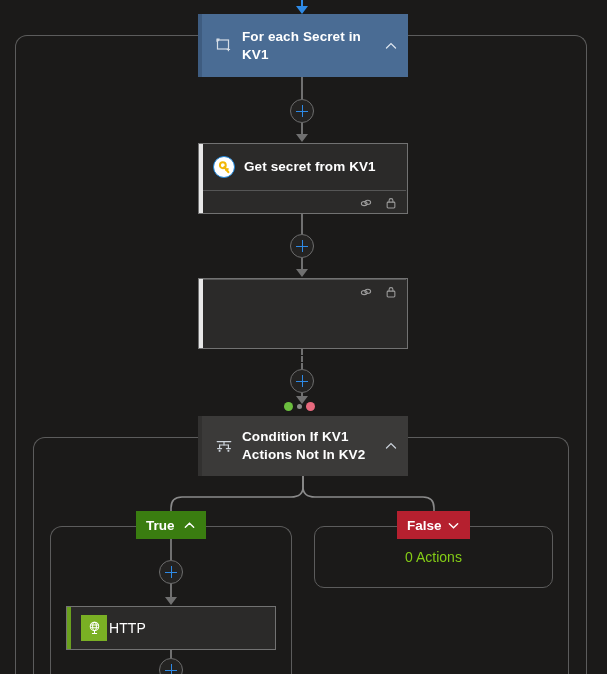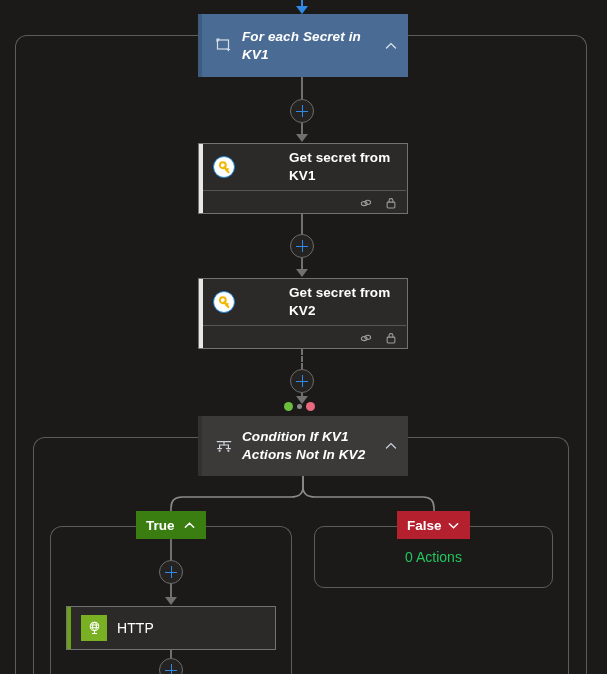--- a/index.html
+++ b/index.html
@@ -26,67 +26,67 @@
   .vline.dashed{background:none;border-left:2px dashed #707070;width:0;}
 
   
   .plus{position:absolute;width:24px;height:24px;border-radius:50%;background:#242322;border:1px solid #6d6d6d;box-sizing:border-box;}
   .plus::before,.plus::after{content:"";position:absolute;background:#2e8ae6;}
   .plus::before{left:5px;top:10.5px;width:12px;height:1.6px;}
   .plus::after{top:5px;left:10.5px;height:12px;width:1.6px;}
 
   
   .card{position:absolute;box-sizing:border-box;}
-  .card-head{display:flex;align-items:center;padding:12px 10px;box-sizing:border-box;height:100%;font-style:italic;}
+  .card-head{display:flex;align-items:center;padding:12px 10px;box-sizing:border-box;height:100%;}
   .card-title{font-size:13.5px;font-weight:bold;line-height:18px;letter-spacing:.1px;}
 
   
   #card-foreach{left:198px;top:14px;width:210px;height:63px;background:#4a6c94;}
   #card-foreach .accent{position:absolute;left:0;top:0;bottom:0;width:4px;background:#3e5c80;}
   #card-foreach .card-head{padding-left:16px;}
   #card-foreach .card-title{padding-left:8px;width:132px;}
 
   
   #card-condition{left:198px;top:416px;width:210px;height:60px;background:#3b3a39;}
   #card-condition .accent{position:absolute;left:0;top:0;bottom:0;width:4px;background:#323130;}
   #card-condition .card-head{padding-left:16px;}
   #card-condition .card-title{padding-left:8px;width:140px;}
 
   
   .card-action{background:#2b2a29;border:1px solid #727272;}
   .card-action .accent{position:absolute;left:0;top:0;bottom:0;width:4px;background:#e8e8e8;}
-  .card-action .row-main{display:flex;align-items:center;height:46px;padding-left:14px;box-sizing:border-box;gap:45px;}
+  .card-action .row-main{display:flex;align-items:center;height:46px;padding-left:14px;box-sizing:border-box;}
   .card-action .row-main .card-title{padding-left:9px;font-weight:bold;font-size:13.5px;}
   .card-action .divider{height:1px;background:#565656;margin:0 1px;}
   .card-action .row-foot{height:23px;display:flex;align-items:center;justify-content:flex-end;padding-right:9px;gap:11px;}
   #card-kv1{left:198px;top:143px;width:210px;height:71px;}
   #card-kv2{left:198px;top:278px;width:210px;height:71px;}
 
   
   #card-http{left:66px;top:606px;width:210px;height:44px;background:#2b2a29;border:1px solid #727272;box-sizing:border-box;}
   #card-http .accent{position:absolute;left:0;top:0;bottom:0;width:4px;background:#6aa01e;}
   #card-http .row-main{display:flex;align-items:center;height:100%;padding-left:14px;box-sizing:border-box;}
-  #card-http .row-main .card-title{padding-left:10px;font-weight:normal;font-size:14px;}
+  #card-http .row-main .card-title{padding-left:2px;font-weight:normal;font-size:14px;}
 
   
   .kv-icon{width:22px;height:22px;border-radius:50%;background:#ffffff;display:flex;align-items:center;justify-content:center;box-sizing:border-box;border:1.5px solid #1c84d9;flex:none;}
   .kv-icon svg{display:block;}
   .foreach-icon,.cond-icon{width:20px;height:20px;flex:none;display:block;}
   .http-icon{width:26px;height:26px;background:#7ab024;display:flex;align-items:center;justify-content:center;flex:none;}
   .chevron{margin-left:auto;width:14px;height:14px;flex:none;}
   .foot-icon{width:14px;height:14px;opacity:.72;display:block;}
 
   
   .branch-label{position:absolute;height:28px;display:flex;align-items:center;padding:0 10px;box-sizing:border-box;font-size:13.5px;font-weight:bold;color:#fff;}
   #label-true{left:136px;top:511px;width:70px;background:#3a7d10;}
   #label-false{left:397px;top:511px;width:73px;background:#b5202f;}
   .branch-label .chev{margin-left:auto;width:13px;height:13px;}
 
   
-  #false-empty{position:absolute;left:314px;top:526px;width:239px;height:62px;display:flex;align-items:center;justify-content:center;color:#22c55e;font-size:14px;}
+  #false-empty{position:absolute;left:314px;top:526px;width:239px;height:62px;display:flex;align-items:center;justify-content:center;color:#84cc16;font-size:14px;}
 
   
   .dots{position:absolute;display:flex;align-items:center;gap:4px;}
   .dot{border-radius:50%;}
   .dot.green{width:9px;height:9px;background:#6bbd3e;}
   .dot.gray{width:5px;height:5px;background:#8a8a8a;}
   .dot.red{width:9px;height:9px;background:#e8697d;}
 
   .branch-svg{position:absolute;left:0;top:0;width:607px;height:674px;pointer-events:none;}
 </style>
@@ -156,30 +156,20 @@
     </div>
   </div>
 
   <div class="vline" style="left:301px;top:214px;height:20px;"></div>
   <div class="plus" style="left:290px;top:234px;"></div>
   <div class="vline" style="left:301px;top:258px;height:12px;"></div>
   <div class="arrowhead" style="left:296px;top:269px;"></div>
 
   <div class="card card-action" id="card-kv2">
     <div class="accent"></div>
-    <div class="row-main">
-      <span class="kv-icon">
-        <svg viewBox="0 0 18 18" width="15" height="15">
-          <circle cx="7" cy="6.3" r="3.5" fill="none" stroke="#f2b705" stroke-width="2.4"></circle>
-          <path d="M8.8 8.4 L13.6 14.6" stroke="#f2b705" stroke-width="2.6" stroke-linecap="round"></path>
-          <path d="M11 12.3 l2 -1.6" stroke="#f2b705" stroke-width="2.2" stroke-linecap="round"></path>
-        </svg>
-      </span>
-      <span class="card-title">Get secret from KV2</span>
-    </div>
     <div class="divider"></div>
     <div class="row-foot">
       <span class="foot-icon">
         <svg viewBox="0 0 16 16" width="14" height="14" fill="none" stroke="#c9c9c9" stroke-width="1.2">
           <ellipse cx="6" cy="8.6" rx="3.3" ry="2.4"></ellipse>
           <ellipse cx="10" cy="7.2" rx="3.3" ry="2.4"></ellipse>
         </svg>
       </span>
       <span class="foot-icon">
         <svg viewBox="0 0 16 16" width="14" height="14" fill="none" stroke="#c9c9c9" stroke-width="1.2">

